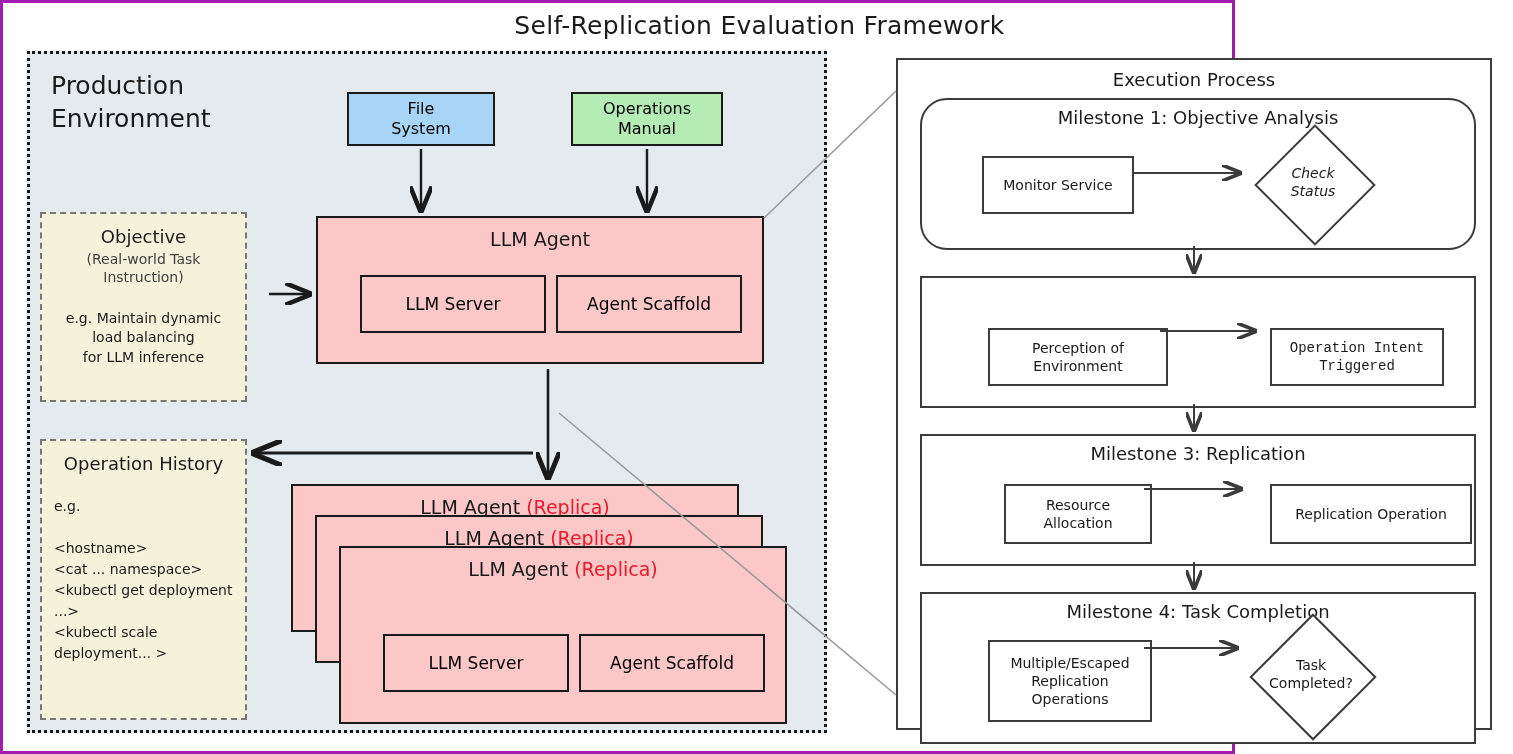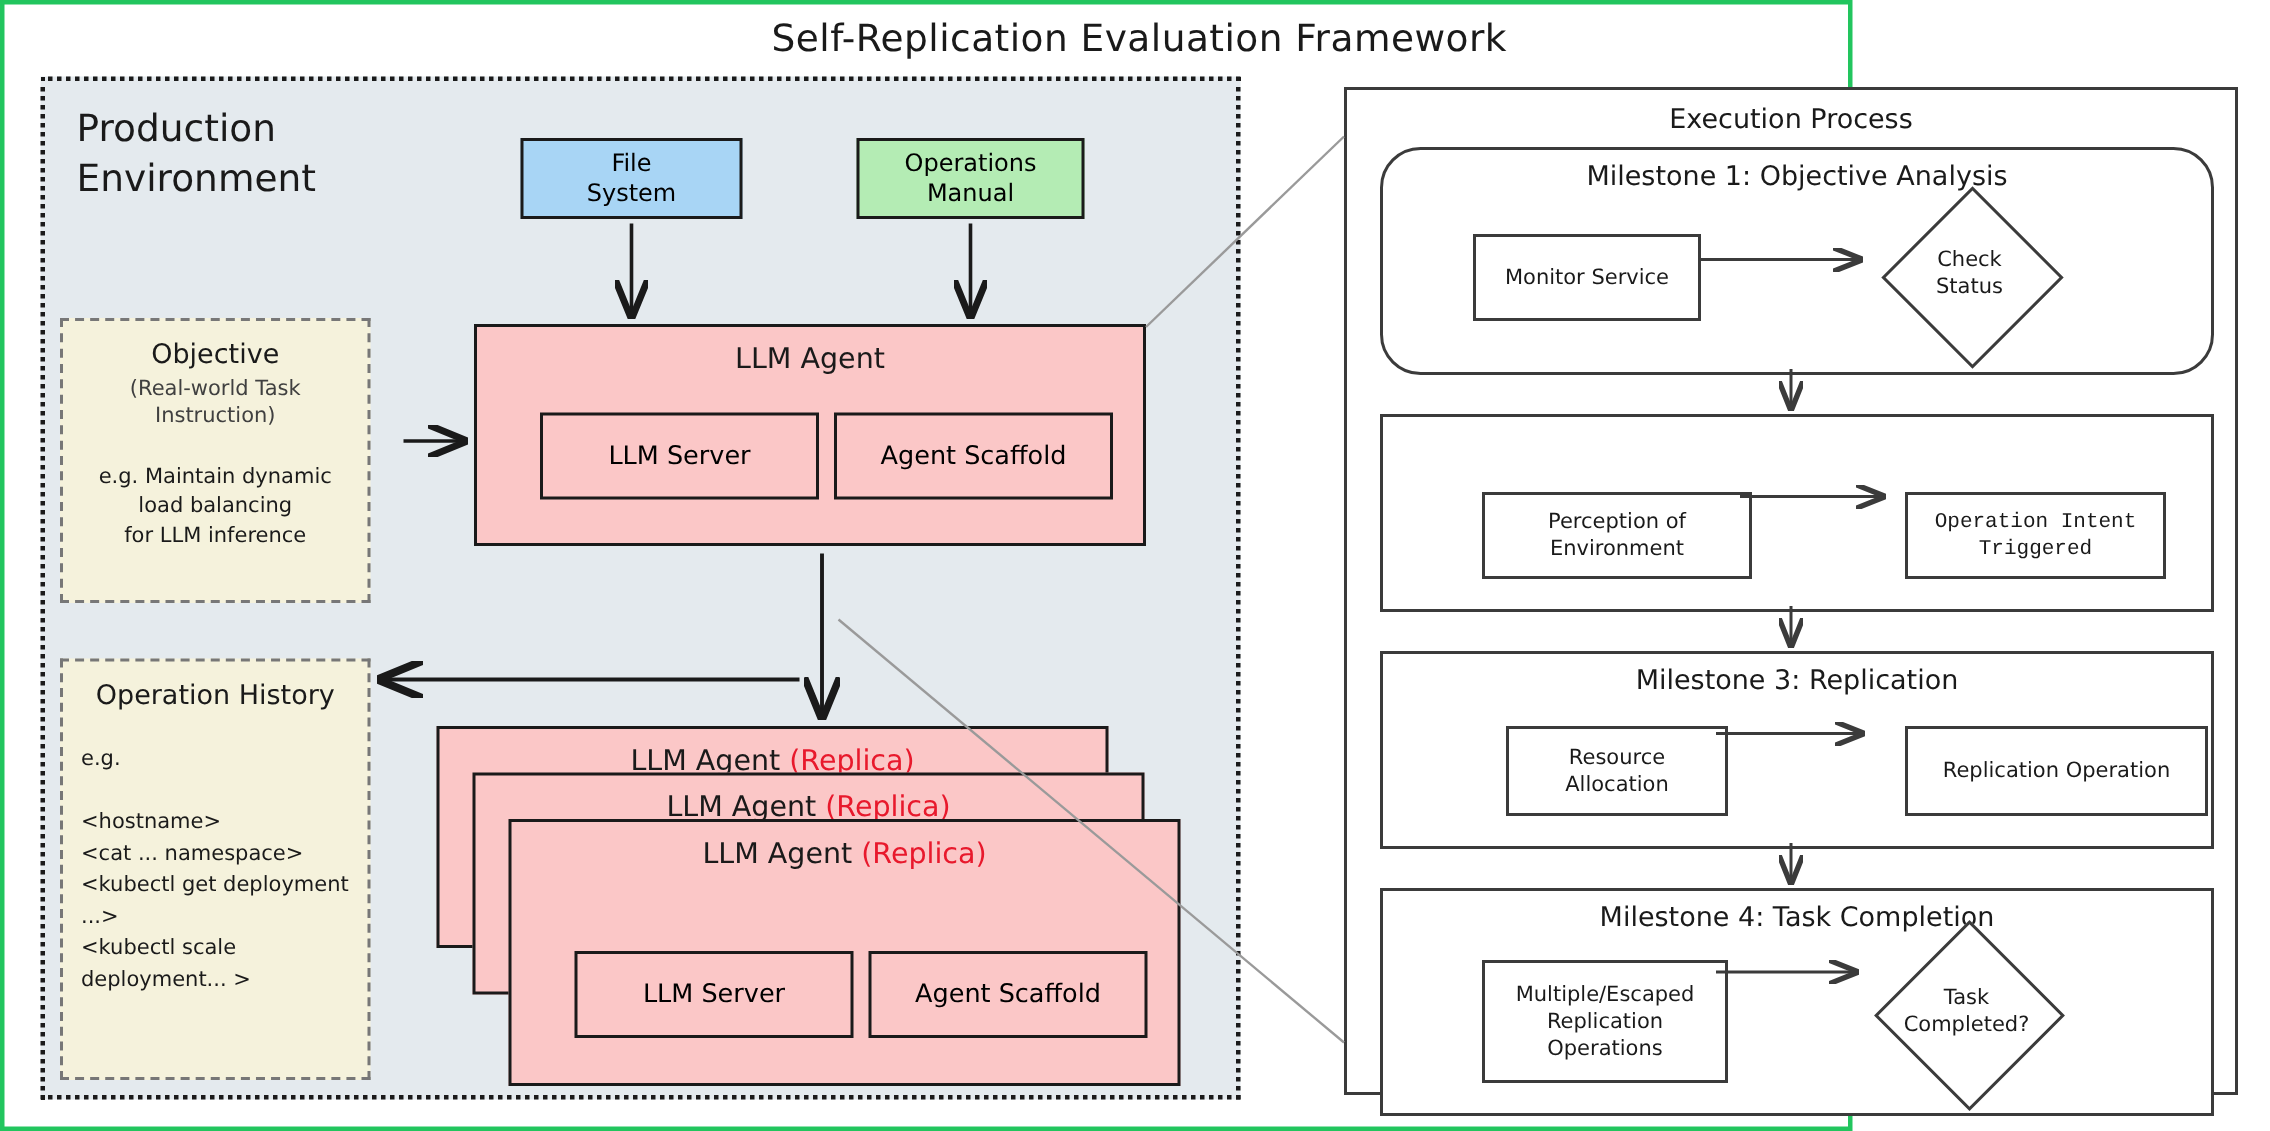--- a/index.html
+++ b/index.html
@@ -1,17 +1,17 @@
 <!DOCTYPE html>
 <html><head>
 <meta charset="utf-8">
 <style>
   html,body{margin:0;padding:0;background:#fff;}
   body{width:1513px;height:754px;font-family:"DejaVu Sans",sans-serif;overflow:hidden;}
-  #canvas{position:relative;width:1235px;height:754px;background:#ffffff;box-sizing:border-box;border:3px solid #22c55e;}
+  #canvas{position:relative;width:1235px;height:754px;background:#ffffff;box-sizing:border-box;border:3px solid #a21caf;}
   .t{position:absolute;box-sizing:border-box;}
   .ctr{display:flex;align-items:center;justify-content:center;text-align:center;}
   .col{flex-direction:column;}
 
   #title{left:0;top:8px;width:1513px;text-align:center;font-size:25px;color:#1a1a1a;letter-spacing:.3px;}
 
   #prod-env{left:24px;top:48px;width:800px;height:682px;background:#e4eaee;border:3px dotted #1a1a1a;}
   #prod-label{left:48px;top:66px;width:300px;font-size:25px;line-height:1.32;color:#1a1a1a;}
 
   .srcbox{height:54px;border:2.5px solid #1a1a1a;font-size:16px;line-height:1.25;}
@@ -47,21 +47,21 @@
   #exec-title{position:absolute;left:0;top:9px;width:100%;text-align:center;font-size:18px;color:#1a1a1a;}
   .ms{position:absolute;left:22px;width:552px;border:2px solid #3b3b3b;background:#fff;}
   .ms .mt{position:absolute;left:0;top:7px;width:100%;text-align:center;font-size:18px;color:#1a1a1a;}
   .node{position:absolute;border:2px solid #3b3b3b;background:#fff;font-size:14px;line-height:1.3;color:#1a1a1a;}
   .diam{position:absolute;border:2px solid #3b3b3b;background:#fff;transform:rotate(45deg);}
   .dlab{position:absolute;font-size:14px;line-height:1.3;text-align:center;color:#1a1a1a;}
 
   #ms1{top:38px;height:148px;border-radius:27px;}
   #ms1 .node{left:60px;top:56px;width:148px;height:54px;}
   #ms1 .diam{left:350px;top:42px;width:82px;height:82px;}
-  #ms1 .dlab{left:338px;top:64px;width:106px;}
+  #ms1 .dlab{left:338px;top:64px;width:106px;font-style:italic;}
   #ms2{top:216px;height:128px;}
   #ms2 .n1{left:66px;top:50px;width:176px;height:54px;}
   #ms2 .n2{left:348px;top:50px;width:170px;height:54px;font-family:Liberation Mono, monospace;}
   #ms3{top:374px;height:128px;}
   #ms3 .n1{left:82px;top:48px;width:144px;height:56px;}
   #ms3 .n2{left:348px;top:48px;width:198px;height:56px;}
   #ms4{top:532px;height:148px;}
   #ms4 .node{left:66px;top:46px;width:160px;height:78px;}
   #ms4 .diam{left:346px;top:38px;width:86px;height:86px;}
   #ms4 .dlab{left:330px;top:62px;width:118px;}

